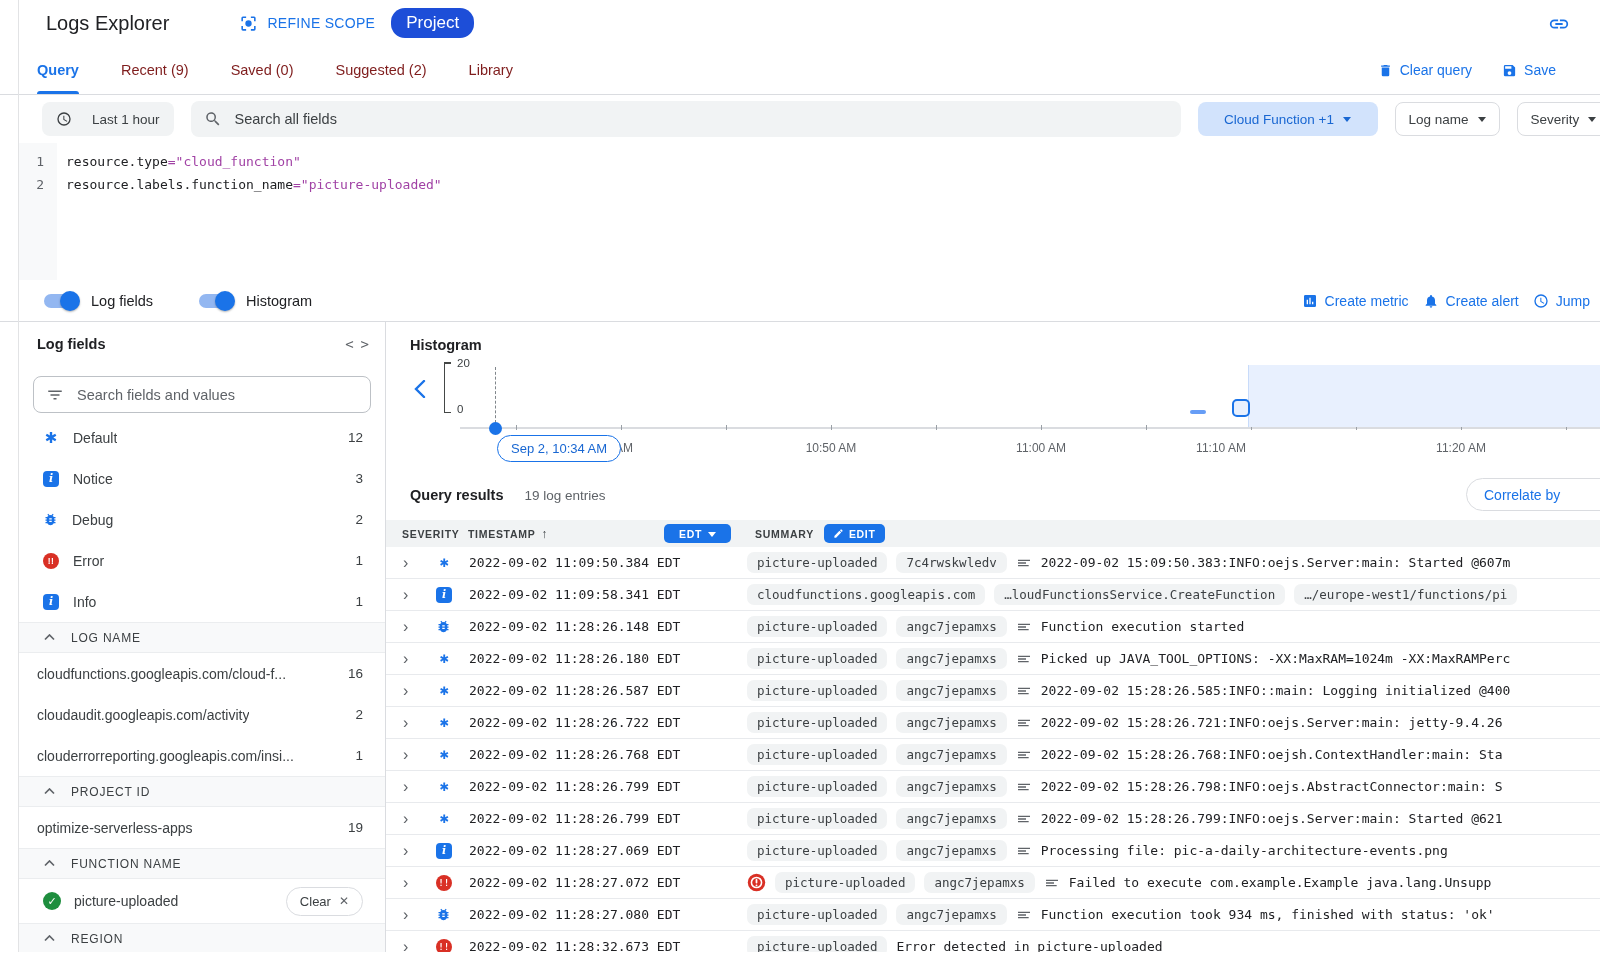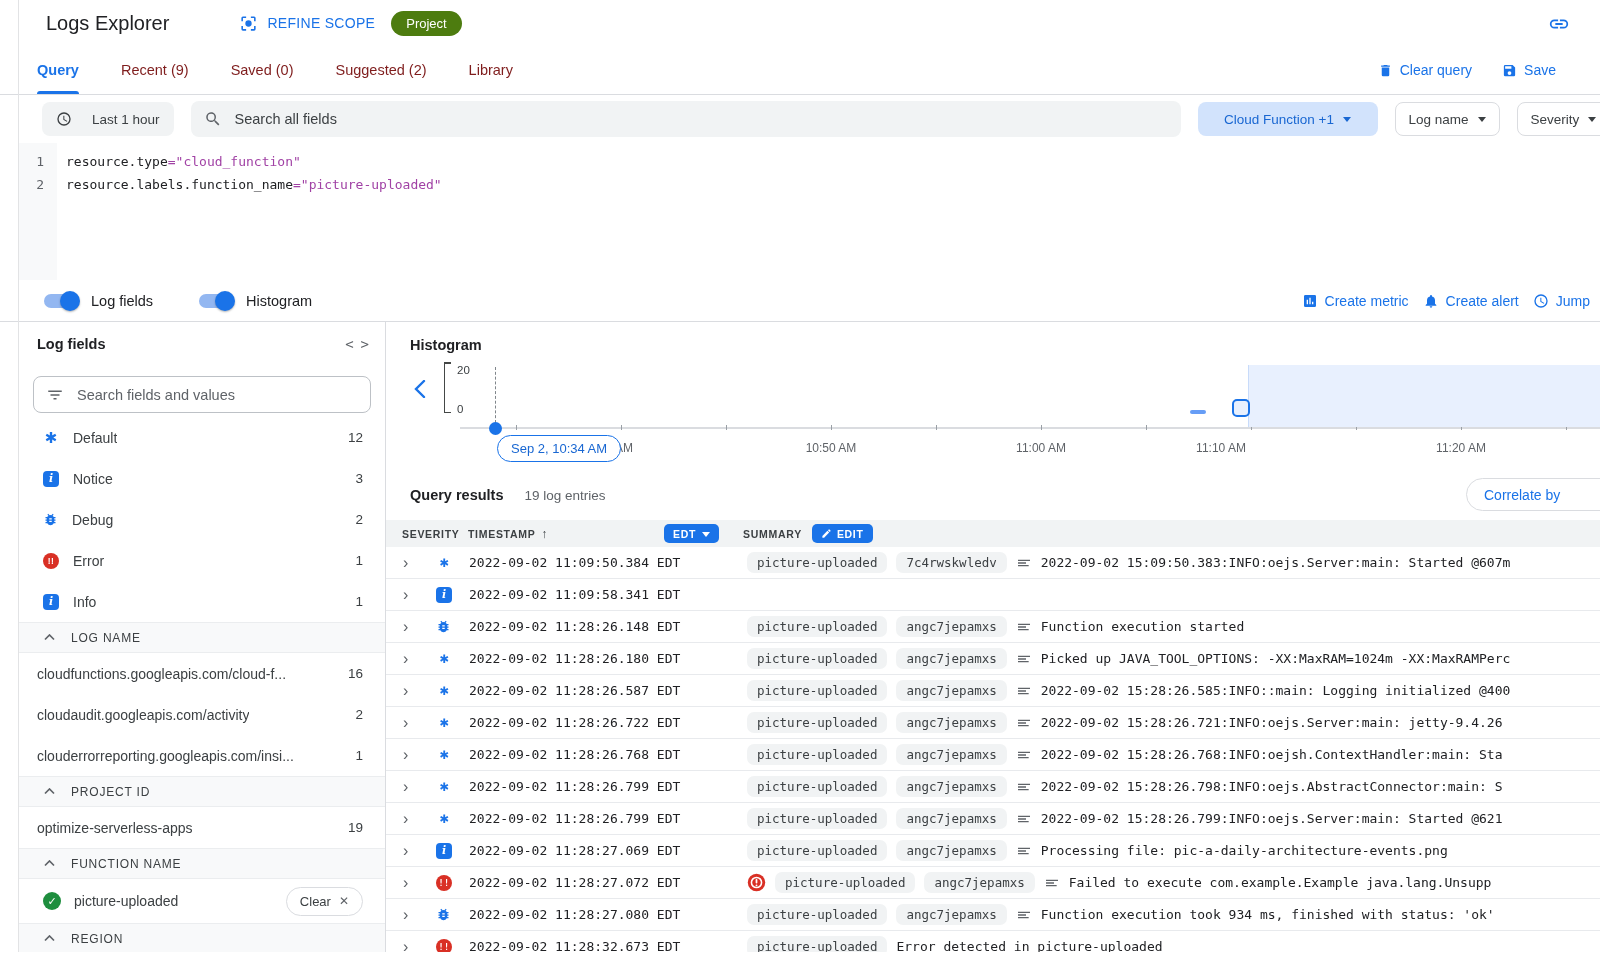--- a/index.html
+++ b/index.html
@@ -6,21 +6,21 @@
   *{box-sizing:border-box;}
   .app{position:relative;width:1600px;height:970px;background:#fff;overflow:hidden;
        font-family:"Liberation Sans","DejaVu Sans",sans-serif;color:#202124;font-size:14px;}
   .rail{position:absolute;left:18px;top:0;width:1px;height:952px;background:#e2e3e5;z-index:8;pointer-events:none;}
   .bottom-mask{position:absolute;left:0;top:952px;right:0;bottom:0;background:#fff;z-index:9;}
 
   
   .topbar{height:46px;display:flex;align-items:center;padding-left:46px;position:relative;}
   .topbar-title{font-size:20px;color:#202124;}
   .refine{display:flex;align-items:center;gap:9px;margin-left:70px;color:#1a73e8;font-weight:500;letter-spacing:.3px;font-size:14px;cursor:pointer;}
-  .scope-badge{margin-left:16px;background:#4d7c0f;color:#fff;font-size:13px;font-weight:500;padding:5px 15px;border-radius:14px;cursor:pointer;}
+  .scope-badge{margin-left:16px;background:#1d4ed8;color:#fff;font-size:17px;font-weight:500;padding:5px 15px;border-radius:14px;cursor:pointer;}
   .link-btn{position:absolute;right:30px;top:13px;cursor:pointer;}
 
   
   .tabbar{height:49px;display:flex;align-items:stretch;border-bottom:1px solid #dadce0;padding-left:37px;}
   .tabs{display:flex;}
   .tab{display:flex;align-items:center;margin-right:42px;font-size:14.5px;color:#7f1d1d;position:relative;cursor:pointer;white-space:nowrap;}
   .tab.active{color:#1a73e8;font-weight:700;}
   .tab.active::after{content:"";position:absolute;left:0;right:0;bottom:0;height:3px;border-radius:3px 3px 0 0;background:#1a73e8;}
   .tab-actions{margin-left:auto;display:flex;align-items:center;gap:30px;padding-right:44px;}
   .blue-action{display:flex;align-items:center;gap:7px;color:#1a73e8;font-weight:500;font-size:14px;white-space:nowrap;cursor:pointer;}
@@ -83,21 +83,21 @@
   
   .results{flex:1;position:relative;overflow:hidden;}
   .histo{height:148px;position:relative;}
   .histo-title{position:absolute;left:24px;top:15px;font-size:14.5px;font-weight:700;}
   .pan-left{position:absolute;left:28px;top:58px;cursor:pointer;}
   .ybracket{position:absolute;left:58px;top:40px;height:51px;width:6px;border-left:1.5px solid #444746;}
   .ybracket::before,.ybracket::after{content:"";position:absolute;left:0;width:6px;height:1.5px;background:#444746;}
   .ybracket::before{top:0;}
   .ybracket::after{bottom:0;}
   .ylab{position:absolute;font-size:11.5px;color:#3c4043;}
-  .ylab.max{left:71px;top:42px;}
+  .ylab.max{left:71px;top:35px;}
   .ylab.min{left:71px;top:81px;}
   .axis{position:absolute;left:74px;right:0;top:105px;height:2px;background:#dadce0;}
   .tick{position:absolute;top:103px;width:1px;height:5px;background:#9aa0a6;}
   .dash-line{position:absolute;left:109px;top:45px;height:56px;border-left:1px dashed #80868b;}
   .sel-dot{position:absolute;left:103px;top:100px;width:13px;height:13px;border-radius:50%;background:#1a73e8;z-index:2;}
   .sel-region{position:absolute;left:862px;right:0;top:43px;height:62px;background:#e8f0fe;border-left:1px solid #c8dbfa;}
   .mini-bar{position:absolute;left:804px;top:88px;width:16px;height:4px;border-radius:2px;background:#669df6;}
   .brush-handle{position:absolute;left:846px;top:77px;width:18px;height:18px;border-radius:5px;background:#e8f0fe;border:2px solid #1a73e8;z-index:2;cursor:ew-resize;}
   .time-pill{position:absolute;left:111px;top:113px;height:27px;display:inline-flex;align-items:center;padding:0 13px;border:1px solid #1a73e8;border-radius:14px;background:#fff;color:#1967d2;font-size:13px;font-weight:500;z-index:3;white-space:nowrap;}
   .xlabel{position:absolute;top:119px;transform:translateX(-50%);font-size:12px;color:#5f6368;white-space:nowrap;}
@@ -106,21 +106,21 @@
   .qr-head{height:50px;position:relative;display:flex;align-items:center;padding-left:24px;}
   .qr-title{font-size:14.5px;font-weight:700;}
   .qr-count{margin-left:21px;color:#5f6368;font-size:13.5px;}
   .correlate{position:absolute;left:1080px;top:8px;width:170px;height:33px;border:1px solid #dadce0;border-radius:17px;background:#fff;display:flex;align-items:center;padding:0 17px;color:#1a73e8;font-size:14px;font-weight:500;cursor:pointer;white-space:nowrap;}
 
   
   .tbl-head{height:27px;background:#f1f3f4;display:flex;align-items:center;font-size:10.5px;font-weight:700;color:#3c4043;letter-spacing:.7px;}
   .th-sev{margin-left:16px;width:66px;}
   .th-ts-wrap{width:196px;display:flex;align-items:center;gap:6px;}
   .sort-arrow{font-size:12px;font-weight:400;cursor:pointer;}
-  .tz-chip{height:19px;background:#1a73e8;color:#fff;border-radius:5px;display:inline-flex;align-items:center;gap:6px;padding:0 9px;cursor:pointer;}
+  .tz-chip{height:19px;background:#1a73e8;color:#fff;border-radius:5px;display:inline-flex;align-items:center;gap:6px;padding:0 15px;cursor:pointer;}
   .th-sum{margin-left:24px;}
   .edit-chip{margin-left:10px;height:19px;background:#1a73e8;color:#fff;border-radius:5px;display:inline-flex;align-items:center;gap:5px;padding:0 9px;cursor:pointer;}
 
   .lrow{height:32px;display:flex;align-items:center;border-bottom:1px solid #e8eaed;font-family:"DejaVu Sans Mono",monospace;font-size:13px;color:#202124;overflow:hidden;}
   .rchev{margin-left:17px;width:17px;color:#5f6368;font-family:"Liberation Sans",sans-serif;font-size:16px;line-height:1;cursor:pointer;flex-shrink:0;}
   .rsev{width:49px;padding-left:16px;display:flex;align-items:center;flex-shrink:0;}
   .rts{width:278px;flex-shrink:0;}
   .rsum{display:flex;align-items:center;gap:9px;white-space:nowrap;overflow:hidden;flex:1;}
   .chip{background:#f1f3f4;border-radius:7px;padding:3px 10px;font-size:12.5px;color:#3c4043;flex-shrink:0;cursor:pointer;}
   .lines-ic,.err-badge{flex-shrink:0;}
@@ -413,20 +413,25 @@
               </svg>
               <span class="msg">2022-09-02 15:09:50.383:INFO:oejs.Server:main: Started @607m</span>
             </div>
           </div>
           <div class="lrow">
             <span class="rchev">›</span>
             <span class="rsev">
               <span class="si si-info">i</span>
             </span>
             <span class="rts">2022-09-02 11:09:58.341 EDT</span>
+            <div class="rsum">
+              <span class="chip">cloudfunctions.googleapis.com</span>
+              <span class="chip">…loudFunctionsService.CreateFunction</span>
+              <span class="chip">…/europe-west1/functions/pi</span>
+            </div>
           </div>
           <div class="lrow">
             <span class="rchev">›</span>
             <span class="rsev">
               <svg class="si-svg" width="15" height="15" viewBox="0 0 24 24" fill="#1a73e8">
                 <path d="M20 8h-2.8a6 6 0 0 0-1.9-2l1.7-1.7-1.4-1.4L13.4 5a6 6 0 0 0-2.8 0L8.4 2.9 7 4.3 8.7 6A6 6 0 0 0 6.8 8H4v2h2.1a7 7 0 0 0-.1 1v1H4v2h2v1a7 7 0 0 0 .1 1H4v2h2.8a6 6 0 0 0 10.4 0H20v-2h-2.1a7 7 0 0 0 .1-1v-1h2v-2h-2v-1a7 7 0 0 0-.1-1H20V8zm-6 8h-4v-2h4v2zm0-4h-4v-2h4v2z"></path>
               </svg>
             </span>
             <span class="rts">2022-09-02 11:28:26.148 EDT</span>
             <div class="rsum">

